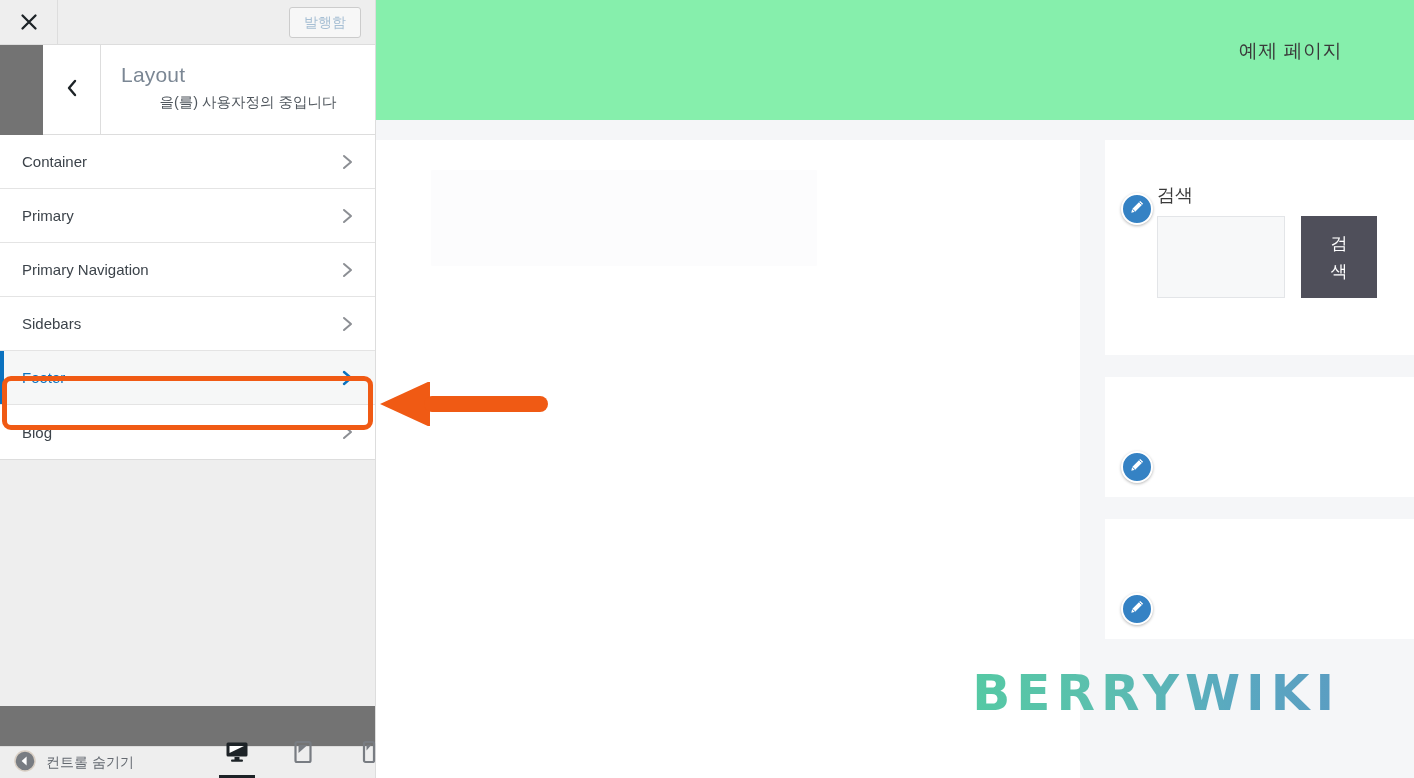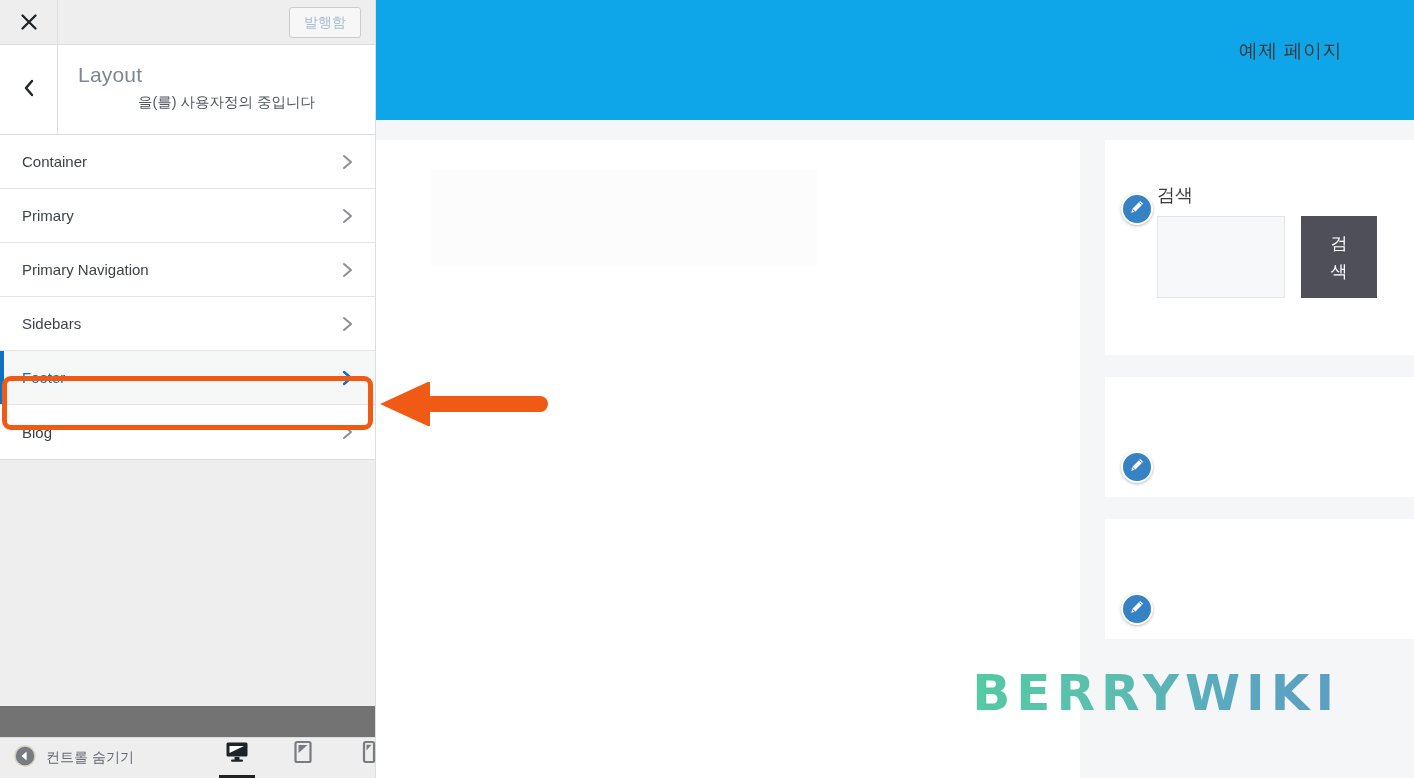--- a/index.html
+++ b/index.html
@@ -71,20 +71,21 @@
   }
 
   
   .cust-header {
     position: relative;
     height: 90px;
     background: #ffffff;
     border-bottom: 1px solid #dddddd;
     display: flex;
     align-items: stretch;
+    margin-left: 43px;
   }
   .back-btn {
     width: 58px;
     border-right: 1px solid #dddddd;
     display: flex;
     align-items: center;
     justify-content: center;
     background: #ffffff;
     cursor: pointer;
   }
@@ -158,21 +159,21 @@
   
   .panel-filler {
     background: #eeeeee;
     height: 246px;
   }
 
   
   .cust-footer {
     position: absolute;
     left: 0; right: 0; bottom: 0;
-    height: 41px;
+    height: 32px;
     background: #eeeeee;
     border-top: 1px solid #dddddd;
     display: flex;
     align-items: center;
   }
   .collapse-btn {
     display: flex;
     align-items: center;
     gap: 10px;
     padding-left: 14px;
@@ -214,21 +215,21 @@
     position: absolute;
     left: 376px; top: 0;
     width: 1038px;
     height: 778px;
     background: #ffffff;
     overflow: hidden;
   }
 
   .site-title-row {
     height: 120px;
-    background: #0ea5e9;
+    background: #86efac;
     position: relative;
   }
   .site-title {
     position: absolute;
     right: 72px;
     top: 38px;
     font-size: 19px;
     color: #3a3a3a;
     letter-spacing: .5px;
   }

